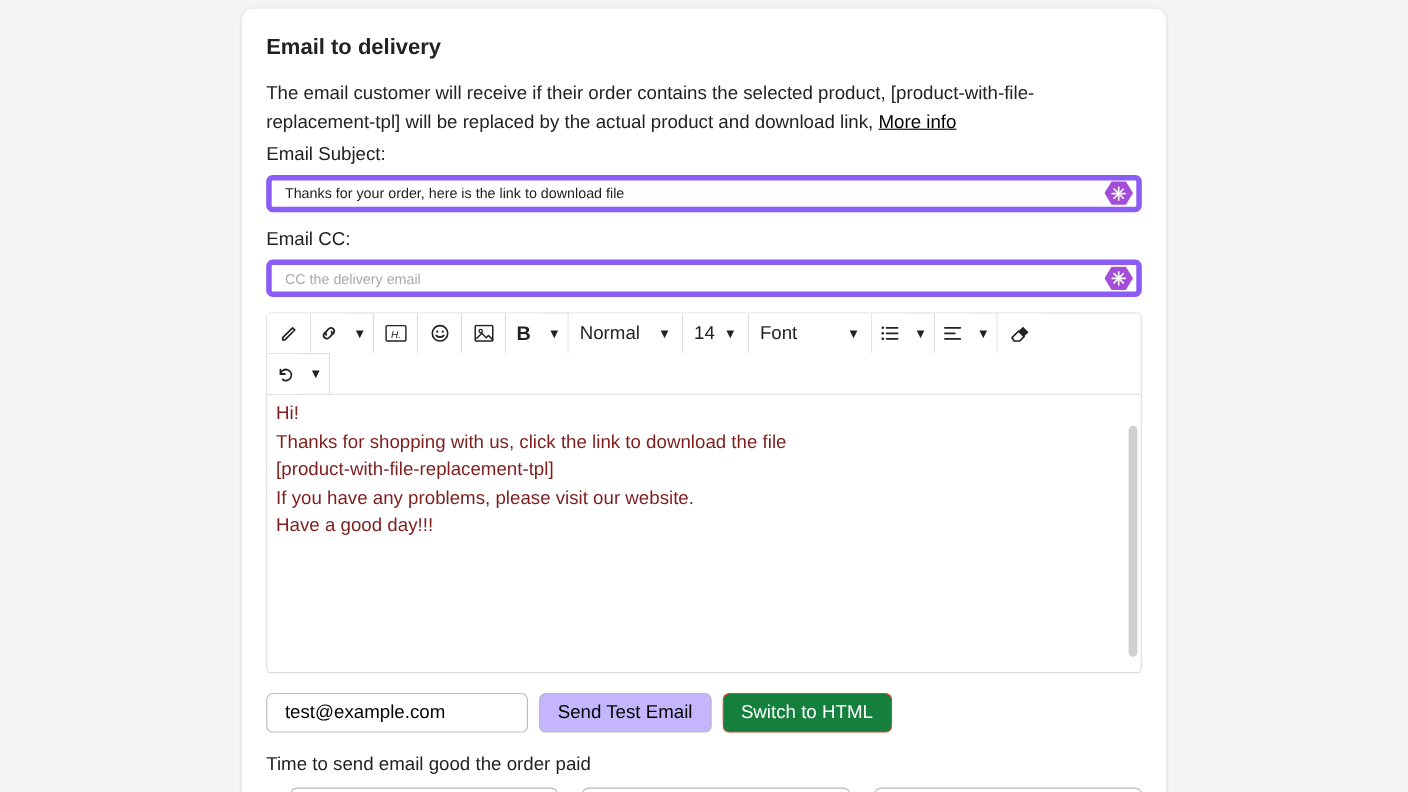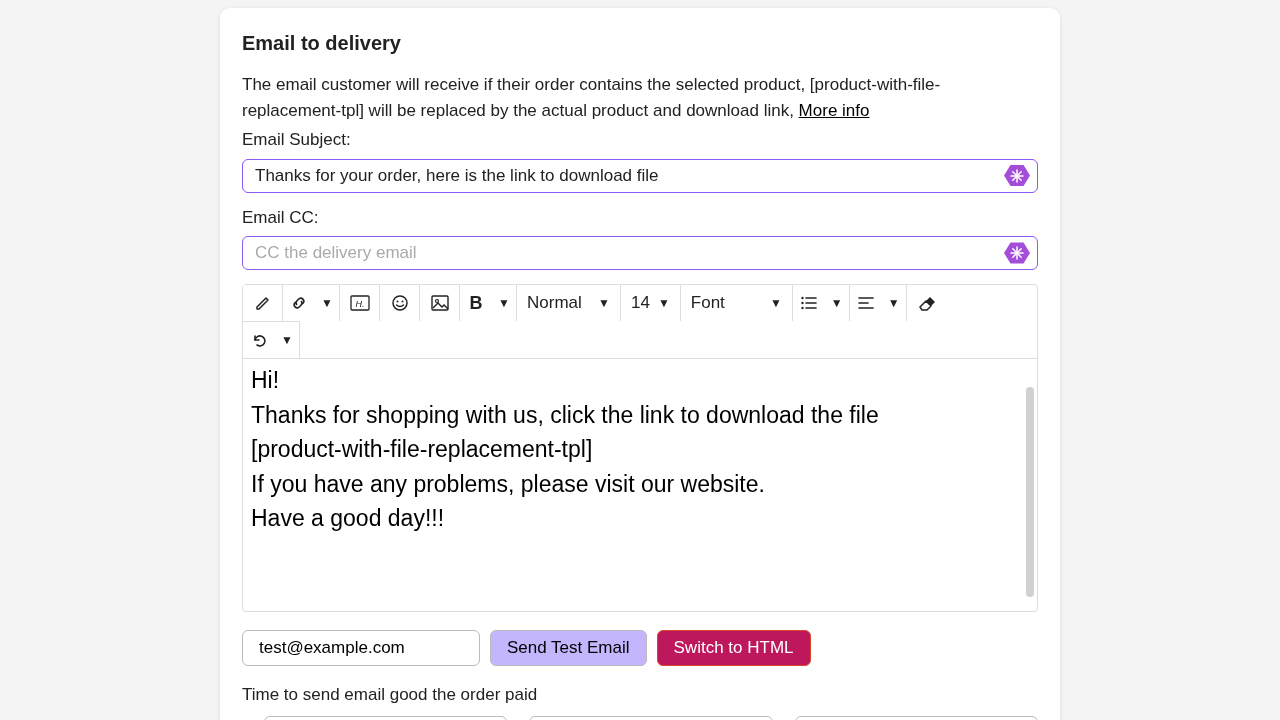--- a/index.html
+++ b/index.html
@@ -34,22 +34,22 @@
     margin-bottom: 2px;
     color: #222;
   }
   a.link { color: #000000; text-decoration: underline; }
   .label { font-size: 17px; margin-top: 4px; }
   .input-wrap { position: relative; margin: 6px 0 12px 0; }
   .text-input {
     width: 100%;
     height: 34px;
     padding: 4px 44px 4px 12px;
-    font-size: 17px;
-    border: 1px solid #8b5cf6;
+    font-size: 13px;
+    border: 5px solid #8b5cf6;
     border-radius: 6px;
     font-family: inherit;
     color: #222;
   }
   .text-input::placeholder { color: #aaa; }
   .magic-btn {
     position: absolute;
     right: 8px;
     top: 50%;
     transform: translateY(-50%);
@@ -100,22 +100,22 @@
     width: 24px; display:flex; align-items:center; justify-content:center; cursor:pointer;
   }
   .dd-caret { font-size: 12px; }
   .ed-body {
     position: relative;
     height: 252px;
     overflow: hidden;
   }
   .ed-content {
     padding: 4px 8px 8px 8px;
-    font-size: 23px;
-    color: #000000;
+    font-size: 17px;
+    color: #7f1d1d;
     height: 100%;
   }
   .ed-content p { margin: 0; }
   .scrollbar {
     position: absolute;
     right: 3px;
     top: 28px;
     width: 8px;
     height: 210px;
     background: #d0d0d0;
@@ -141,21 +141,21 @@
     height: 36px;
     padding: 0 16px;
     font-size: 17px;
     border-radius: 6px;
     border: 1px solid #bbb;
     background: #c4b5fd;
     cursor: pointer;
     font-family: inherit;
   }
   .btn.primary {
-    background: #be185d;
+    background: #15803d;
     color: #fff;
     border-color: #d9482b;
   }
   .subhead {
     font-size: 17px;
     margin-top: 16px;
     margin-bottom: 8px;
   }
   .selects-row {
     display: flex;

